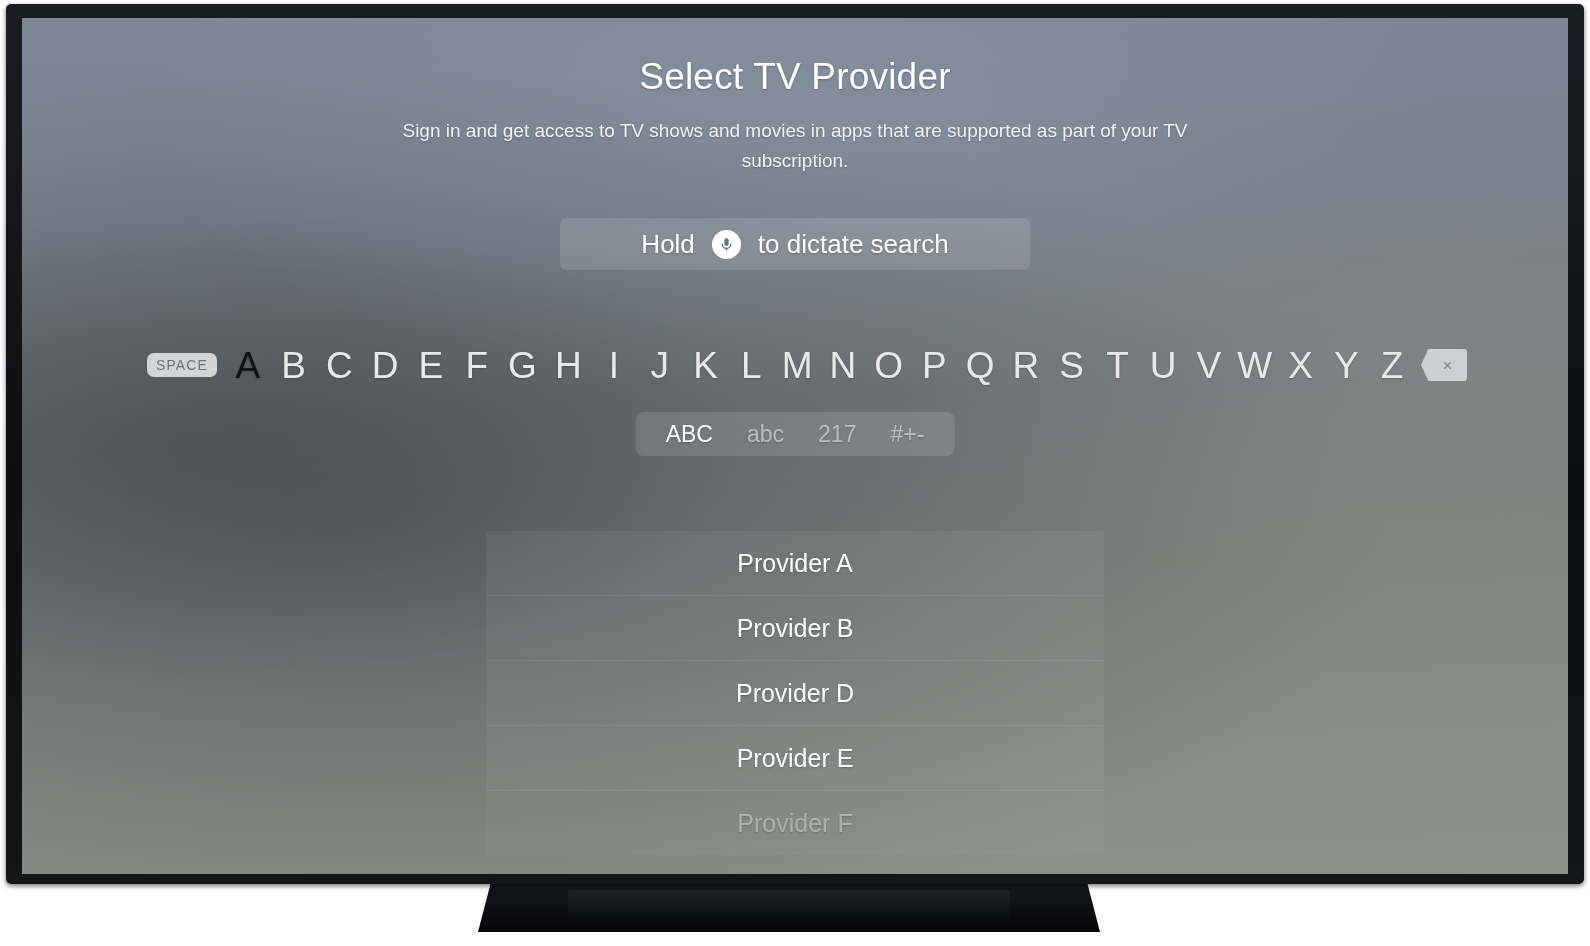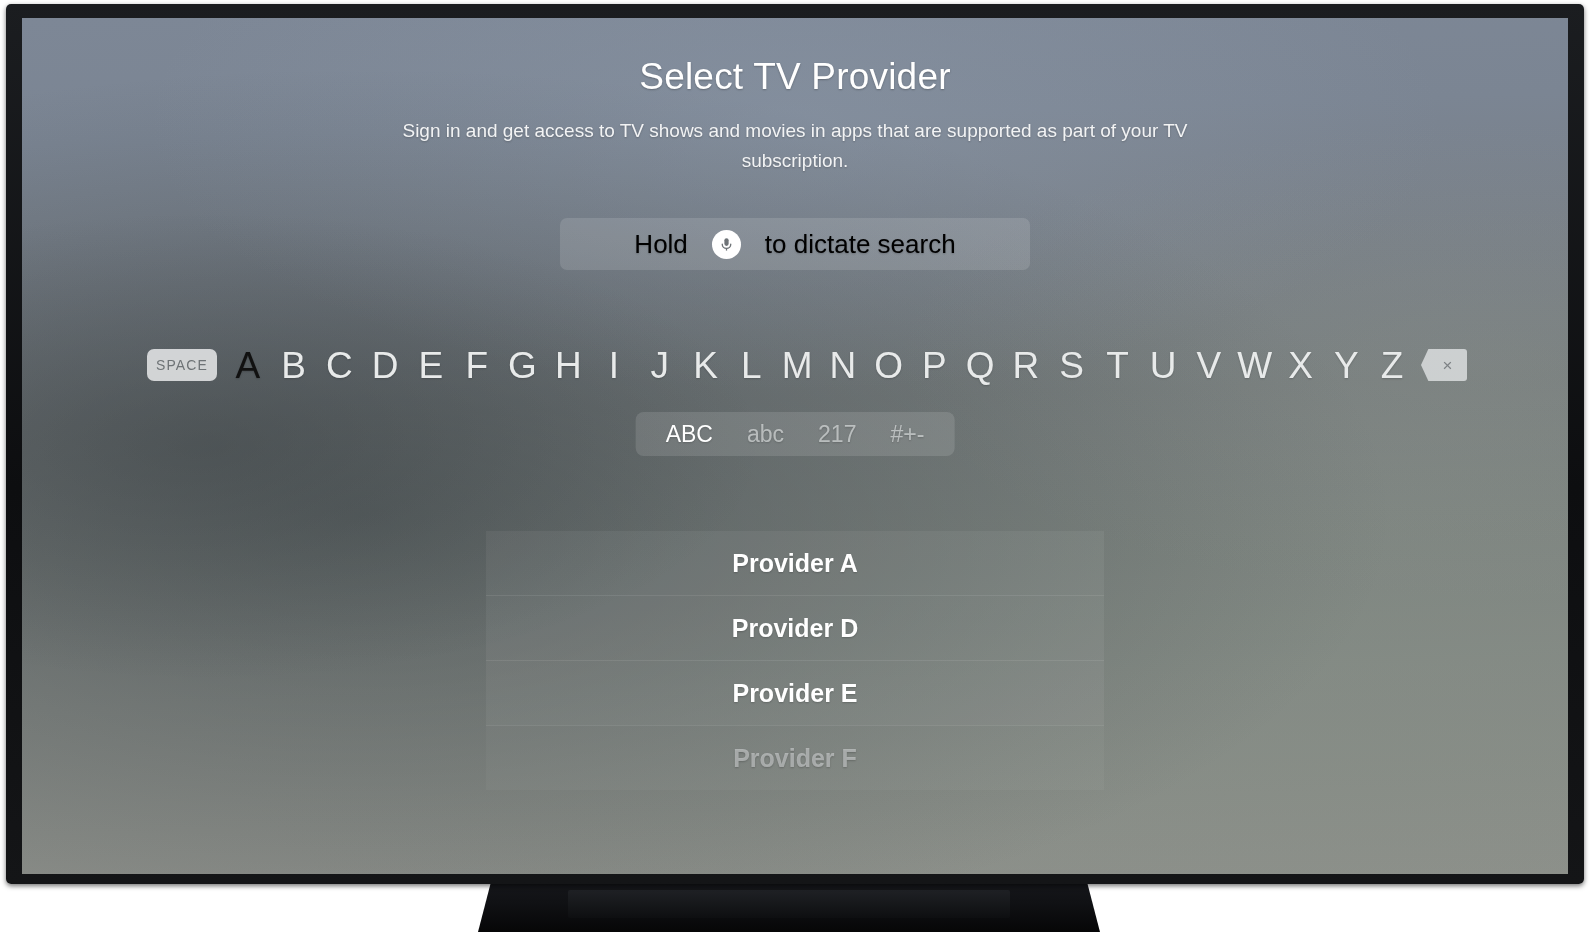--- a/index.html
+++ b/index.html
@@ -113,24 +113,24 @@
     left: 50%;
     transform: translateX(-50%);
     top: 200px;
     width: 470px;
     height: 52px;
     border-radius: 7px;
     background: rgba(255,255,255,0.13);
     display: flex;
     align-items: center;
     justify-content: center;
-    gap: 24px;
+    gap: 17px;
     font-size: 26px;
     font-weight: 400;
-    color: #000000;
+    color: #ffffff;
     text-shadow: 0 1px 2px rgba(0,0,0,0.2);
   }
   .mic-circle {
     width: 29px; height: 29px;
     border-radius: 50%;
     background: #ffffff;
     display: inline-flex;
     align-items: center;
     justify-content: center;
     flex: 0 0 auto;
@@ -142,21 +142,21 @@
     position: absolute;
     left: 125px;
     top: 312px;
     width: 1320px;
     height: 70px;
     display: flex;
     align-items: center;
   }
   .space-key {
     width: 70px;
-    height: 32px;
+    height: 24px;
     border-radius: 7px;
     background: rgba(231,233,234,0.85);
     color: #6e7376;
     font-size: 14px;
     font-weight: 400;
     letter-spacing: 1.1px;
     display: flex;
     align-items: center;
     justify-content: center;
     margin-right: 8px;
@@ -251,21 +251,21 @@
     transform: translateX(-50%);
     top: 513px;
     width: 618px;
   }
   .provider-row {
     height: 64px;
     display: flex;
     align-items: center;
     justify-content: center;
     font-size: 25px;
-    font-weight: 700;
+    font-weight: 400;
     color: #ffffff;
     background: rgba(255,255,255,0.055);
     border-top: 1px solid rgba(255,255,255,0.085);
     text-shadow: 0 1px 2px rgba(0,0,0,0.2);
   }
   .provider-row:first-child { border-top: none; }
   .provider-row.dimmed {
     color: rgba(226,229,230,0.52);
     background: rgba(255,255,255,0.035);
   }
@@ -348,20 +348,21 @@
 
       <div id="mode-selector">
           <div class="mode-item active">ABC</div>
           <div class="mode-item">abc</div>
           <div class="mode-item">217</div>
           <div class="mode-item">#+-</div>
         </div>
 
       <div id="provider-list">
           <div class="provider-row">Provider A</div>
+          <div class="provider-row">Provider B</div>
           <div class="provider-row">Provider D</div>
           <div class="provider-row">Provider E</div>
           <div class="provider-row dimmed">Provider F</div>
         </div>
 
       <div id="list-fade"></div>
     </div>
   </div>
 </div>
 

